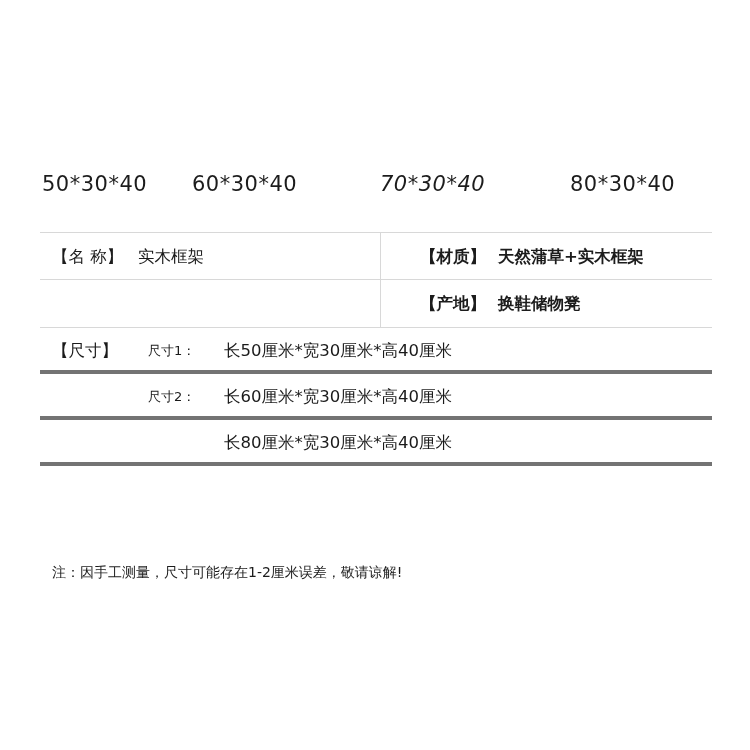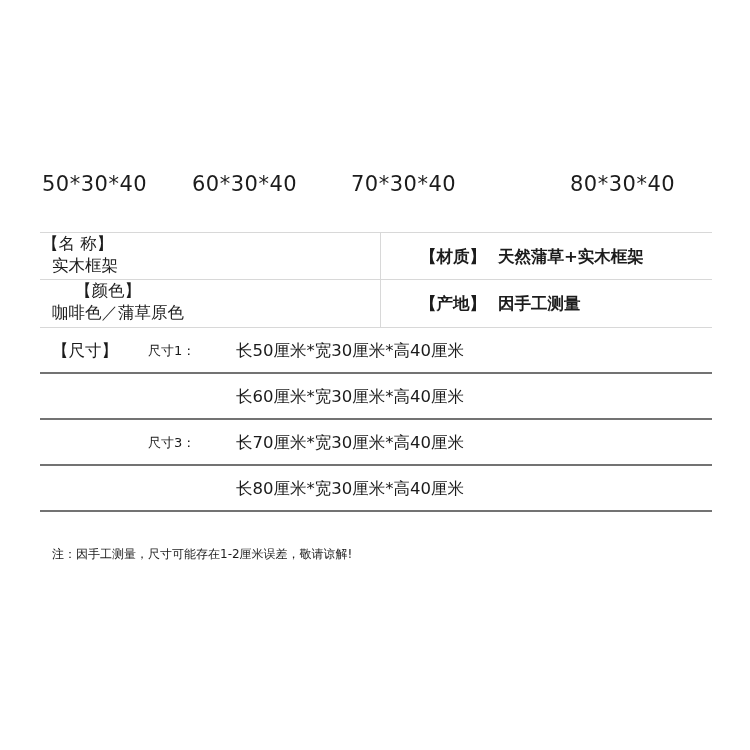--- a/index.html
+++ b/index.html
@@ -32,21 +32,21 @@
   .size-label {
     position: absolute;
     font-size: 21px;
     letter-spacing: 0.5px;
     color: #1c1c1c;
     white-space: nowrap;
     font-family: "DejaVu Sans", "Liberation Sans", sans-serif;
   }
   .size-label.s0 { left: 42px; }
   .size-label.s1 { left: 192px; }
-  .size-label.s2 { left: 351px; }
+  .size-label.s2 { left: 380px; font-style: italic; }
   .size-label.s3 { left: 570px; }
 
   
   .spec-table {
     position: absolute;
     left: 40px;
     top: 232px;
     width: 672px;
   }
   .srow {
@@ -61,21 +61,21 @@
   .cell {
     position: absolute;
     top: 0;
     height: 48px;
     display: flex;
     align-items: center;
     white-space: nowrap;
     font-size: 16.5px;
     color: #1c1c1c;
   }
-  .cell-left  { left: 0; flex-direction: column; }
+  .cell-left  { left: 12px; }
   .cell-right { left: 380px; font-weight: bold; }
   .vline {
     position: absolute;
     left: 340px;
     top: 0;
     width: 1px;
     height: 48px;
     background: #d8d8d8;
   }
   .k {
@@ -88,21 +88,21 @@
   }
   .v {
     display: inline-block;
     margin-left: 12px;
   }
 
   
   .drow {
     position: relative;
     height: 46px;
-    border-bottom: 2px solid #737373;
+    border-bottom: 4px solid #737373;
     box-sizing: border-box;
   }
   .drow .label {
     position: absolute;
     left: 12px;
     top: 0;
     height: 46px;
     display: flex;
     align-items: center;
     font-size: 16.5px;
@@ -113,34 +113,34 @@
     left: 108px;
     top: 0;
     height: 46px;
     display: flex;
     align-items: center;
     font-size: 13px;
     white-space: nowrap;
   }
   .drow .val {
     position: absolute;
-    left: 196px;
+    left: 184px;
     top: 0;
     height: 46px;
     display: flex;
     align-items: center;
     font-size: 16.5px;
     white-space: nowrap;
   }
 
   .note {
     position: absolute;
     left: 52px;
-    top: 546px;
-    font-size: 12px;
+    top: 564px;
+    font-size: 14px;
     color: #1c1c1c;
     white-space: nowrap;
   }
 </style>
 </head>
 <body>
 
 <div class="page">
 
   <div class="size-row">
@@ -158,45 +158,38 @@
         <span class="v">实木框架</span>
       </div>
       <div class="vline"></div>
       <div class="cell cell-right">
         <span class="k-mat">【材质】</span>
         <span class="v">天然蒲草+实木框架</span>
       </div>
     </div>
 
     <div class="srow">
-      <div class="cell cell-left">
-        <span class="k">【颜色】</span>
-        <span class="v">咖啡色／蒲草原色</span>
-      </div>
       <div class="vline"></div>
       <div class="cell cell-right">
         <span class="k-mat">【产地】</span>
-        <span class="v">因手工测量</span>
+        <span class="v">换鞋储物凳</span>
       </div>
     </div>
 
     <div class="drow">
       <span class="label">【尺寸】</span>
       <span class="key">尺寸1：</span>
       <span class="val">长50厘米*宽30厘米*高40厘米</span>
     </div>
 
     <div class="drow">
+      <span class="key">尺寸2：</span>
       <span class="val">长60厘米*宽30厘米*高40厘米</span>
     </div>
 
-    <div class="drow">
-      <span class="key">尺寸3：</span>
-      <span class="val">长70厘米*宽30厘米*高40厘米</span>
-    </div>
 
     <div class="drow">
       <span class="val">长80厘米*宽30厘米*高40厘米</span>
     </div>
 
   </div>
 
   <div class="note">注：因手工测量，尺寸可能存在1-2厘米误差，敬请谅解!</div>
 
 </div>

